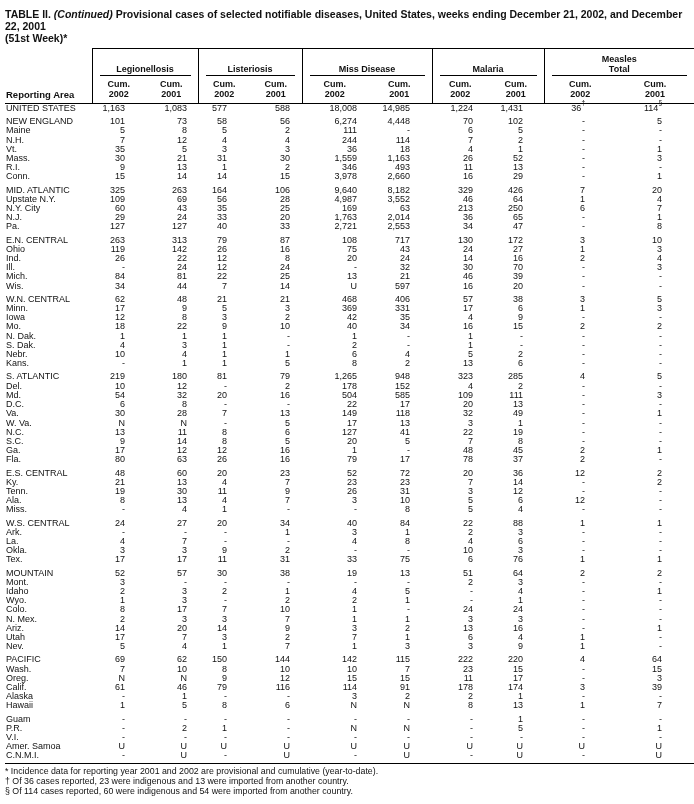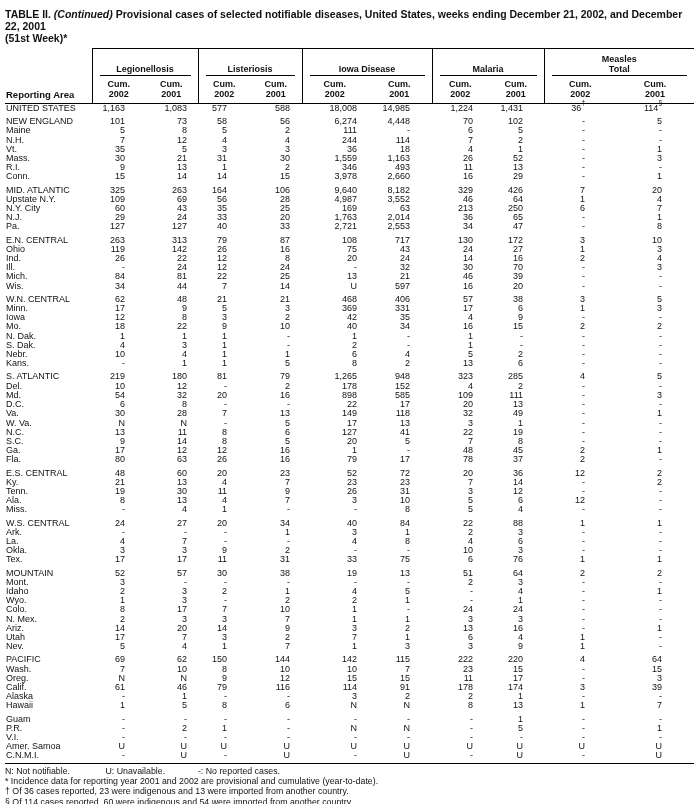--- a/index.html
+++ b/index.html
@@ -80,21 +80,21 @@
     <thead>
       <tr id="grouprow">
         <th class="corner" rowspan="2">Reporting Area</th>
       <th class="group" colspan="2">
             <span class="gl">Legionellosis</span>
           </th>
           <th class="group" colspan="2">
             <span class="gl">Listeriosis</span>
           </th>
           <th class="group" colspan="2">
-            <span class="gl">Iowa Disease</span>
+            <span class="gl">Miss Disease</span>
           </th>
           <th class="group" colspan="2">
             <span class="gl">Malaria</span>
           </th>
           <th class="group" colspan="2">
             <span class="gl">Measles
 Total</span>
           </th>
         </tr>
       <tr id="subrow">
@@ -497,21 +497,21 @@
           <td class="num" style="padding-right: 21px;">2</td>
           <td class="num" style="padding-right: 31px;">-</td>
           <td class="num" style="padding-right: 32px;">-</td>
         </tr>
         <tr>
           <td class="area">Md.</td>
           <td class="num" style="padding-right: 20px; margin-top: 41px;">54</td>
           <td class="num" style="padding-right: 11px;">32</td>
           <td class="num" style="padding-right: 23px;">20</td>
           <td class="num" style="padding-right: 12px;">16</td>
-          <td class="num" style="padding-right: 10px;">898</td>
+          <td class="num" style="padding-right: 10px;">504</td>
           <td class="num" style="padding-right: 22px;">585</td>
           <td class="num" style="padding-right: 15px;">109</td>
           <td class="num" style="padding-right: 21px;">111</td>
           <td class="num" style="padding-right: 31px;">-</td>
           <td class="num" style="padding-right: 32px;">3</td>
         </tr>
         <tr>
           <td class="area">D.C.</td>
           <td class="num" style="padding-right: 20px;">6</td>
           <td class="num" style="padding-right: 11px;">8</td>
@@ -989,23 +989,18 @@
           <td class="num" style="padding-right: 22px;">U</td>
           <td class="num" style="padding-right: 15px;">-</td>
           <td class="num" style="padding-right: 21px;">U</td>
           <td class="num" style="padding-right: 31px;">-</td>
           <td class="num" style="padding-right: 32px;">U</td>
         </tr>
       </tbody>
   </table>
 
   <div class="foot">
-    <div class="legend">
-      <span class="seg0">N: Not notifiable.</span>
-      <span class="seg1">U: Unavailable.</span>
-      <span class="seg2">-: No reported cases.</span>
-    </div>
     <div>* Incidence data for reporting year 2001 and 2002 are provisional and cumulative (year-to-date).</div>
     <div>† Of 36 cases reported, 23 were indigenous and 13 were imported from another country.</div>
     <div>§ Of 114 cases reported, 60 were indigenous and 54 were imported from another country.</div>
   </div>
 
 </div>
 
 </body></html>

